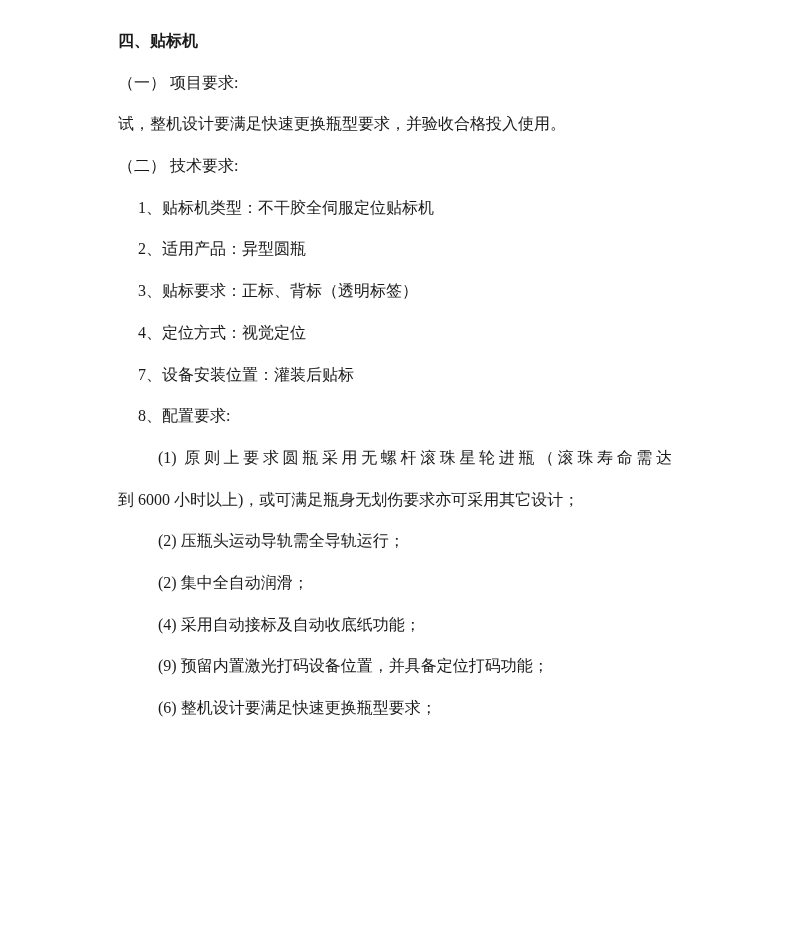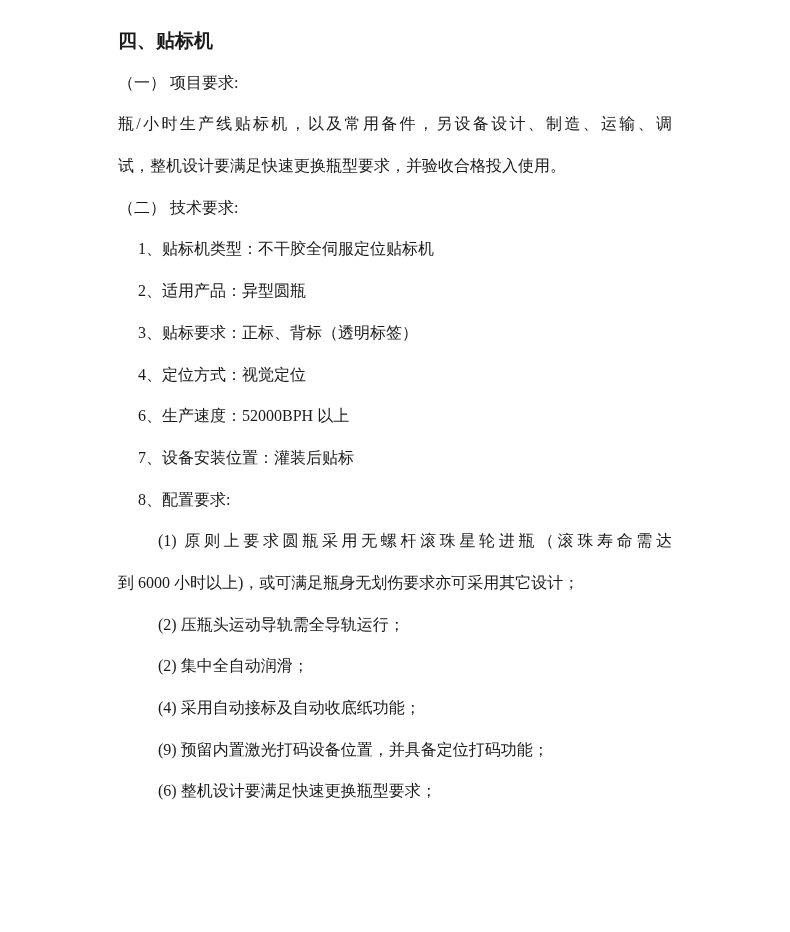--- a/index.html
+++ b/index.html
@@ -26,21 +26,21 @@
   .line {
     height: 41.7px;
     line-height: 41.7px;
     font-size: 16px;
     letter-spacing: 0;
     white-space: normal;
     overflow: visible;
   }
   .doc-title {
     font-weight: 700;
-    font-size: 19px;
+    font-size: 16px;
   }
   
   .ti37 { text-indent: 37px; }   
   .ti20 { text-indent: 20px; }   
   .ti40 { text-indent: 40px; }   
   
   .stretch {
     text-align: justify;
     text-align-last: justify;
   }
@@ -48,32 +48,30 @@
 </head>
 <body>
 
 <div class="page">
   <div class="content">
 
     <div class="line doc-title">四、贴标机</div>
 
     <div>
       <div class="line">（一） 项目要求:</div>
-      <div class="line stretch">瓶/小时生产线贴标机，以及常用备件，另设备设计、制造、运输、调</div>
       <div class="line">试，整机设计要满足快速更换瓶型要求，并验收合格投入使用。</div>
     </div>
 
     <div>
       <div class="line">（二） 技术要求:</div>
 
       <div class="line ti20">1、贴标机类型：不干胶全伺服定位贴标机</div>
       <div class="line ti20">2、适用产品：异型圆瓶</div>
       <div class="line ti20">3、贴标要求：正标、背标（透明标签）</div>
       <div class="line ti20">4、定位方式：视觉定位</div>
-      <div class="line ti20">6、生产速度：52000BPH 以上</div>
       <div class="line ti20">7、设备安装位置：灌装后贴标</div>
       <div class="line ti20">8、配置要求:</div>
 
       <div>
         <div class="line ti40 stretch">(1) 原则上要求圆瓶采用无螺杆滚珠星轮进瓶（滚珠寿命需达</div>
         <div class="line">到 6000 小时以上)，或可满足瓶身无划伤要求亦可采用其它设计；</div>
         <div class="line ti40">(2) 压瓶头运动导轨需全导轨运行；</div>
         <div class="line ti40">(2) 集中全自动润滑；</div>
         <div class="line ti40">(4) 采用自动接标及自动收底纸功能；</div>
         <div class="line ti40">(9) 预留内置激光打码设备位置，并具备定位打码功能；</div>

